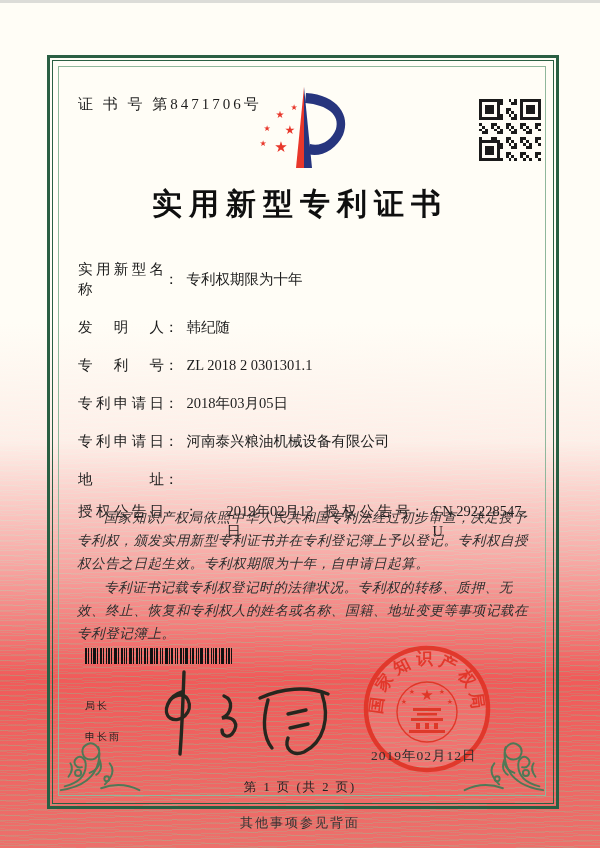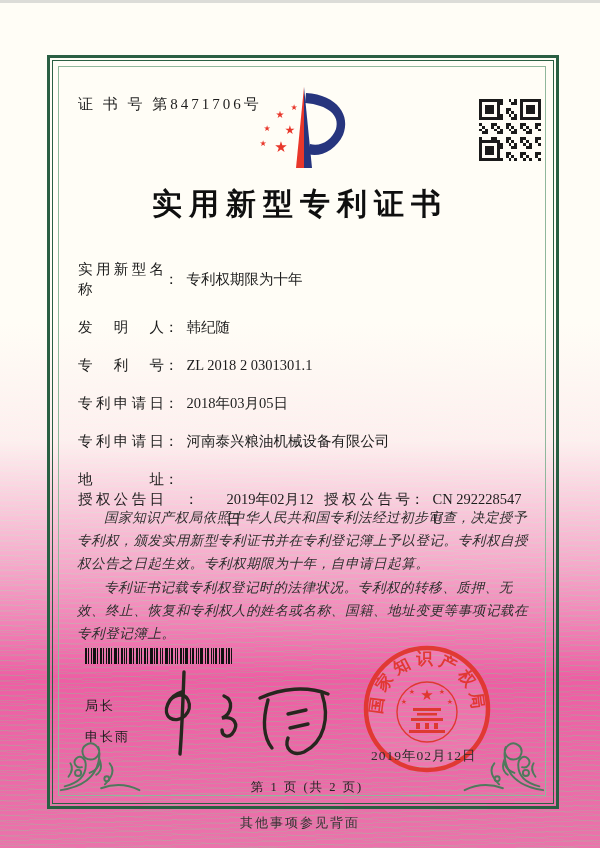--- a/index.html
+++ b/index.html
@@ -1,17 +1,17 @@
 <!DOCTYPE html>
 <html><head>
 <meta charset="utf-8">
 <style>
   html,body{margin:0;padding:0;background:#e9e9e6;}
   .page{position:relative;width:600px;height:848px;margin:0 auto;overflow:hidden;
-        background:#ec4899;font-family:"Liberation Serif","DejaVu Serif",serif;color:#222;}
+        background:#ef4444;font-family:"Liberation Serif","DejaVu Serif",serif;color:#222;}
   
   .waves{position:absolute;inset:0;
     background:
       repeating-linear-gradient(178deg, rgba(120,180,130,.28) 0 1px, transparent 1px 5px),
       repeating-linear-gradient(184deg, rgba(120,180,130,.18) 0 1px, transparent 1px 7px);}
   .fade-top{position:absolute;inset:0;
     background:linear-gradient(180deg,#fffdf6 0%,#fffdf6 38%,rgba(255,253,246,.92) 52%,
       rgba(255,253,246,.55) 66%,rgba(255,253,246,.12) 80%,rgba(230,244,226,.25) 100%);}
   .scan-edge{position:absolute;left:0;top:0;width:100%;height:3px;background:#dcdcd8;}
 
@@ -46,27 +46,27 @@
   .grant-right{display:flex;font-family:Liberation Serif, serif;}
 
   
   .paras{position:absolute;left:77px;top:506px;width:453px;font-size:13.5px;
     font-style:italic;line-height:1.72;letter-spacing:.6px;color:#2e2e2e;}
   .paras p{margin:0;text-indent:2em;}
 
   
   .barcode{position:absolute;left:85px;top:648px;width:150px;height:16px;}
   .barcode svg{width:100%;height:100%;}
-  .signer{position:absolute;left:85px;top:690px;font-size:13px;line-height:31px;
+  .signer{position:absolute;left:85px;top:690px;font-size:10px;line-height:31px;
     color:#1b1b1b;letter-spacing:2px;}
   .signature{position:absolute;left:142px;top:660px;width:195px;height:102px;}
   .seal{position:absolute;left:360px;top:642px;width:134px;height:134px;}
   .seal-date{position:absolute;left:371px;top:747px;font-size:13.5px;letter-spacing:1px;
     color:#2d2d2d;}
-  .page-no{position:absolute;left:54px;top:779px;width:506px;text-align:center;
+  .page-no{position:absolute;left:47px;top:779px;width:506px;text-align:center;
     font-size:12.5px;letter-spacing:2px;color:#222;}
   .back-note{position:absolute;left:0;top:814px;width:600px;text-align:center;
     font-size:13px;letter-spacing:2px;color:#333;}
 </style>
 </head>
 <body>
 
 <div class="page">
   <div class="waves"></div>
   <div class="fade-top"></div>
@@ -337,21 +337,21 @@
     <div class="frow">
       <span class="flabel">专利申请日</span>
         <span class="fcolon">：</span>
       <span class="fvalue">2018年03月05日</span>
     </div>
     <div class="frow">
       <span class="flabel">专利申请日</span>
         <span class="fcolon">：</span>
       <span class="fvalue">河南泰兴粮油机械设备有限公司</span>
     </div>
-    <div class="frow" style="margin-bottom:0;">
+    <div class="frow" style="margin-bottom:12px;">
       <span class="flabel">地址</span>
         <span class="fcolon">：</span>
     </div>
     <div class="grant-row">
       <div class="grant-left">
         <span class="flabel">授权公告日</span>
           <span class="fcolon">：</span>
         <span class="fvalue">2019年02月12日</span>
       </div>
       <div class="grant-right">

